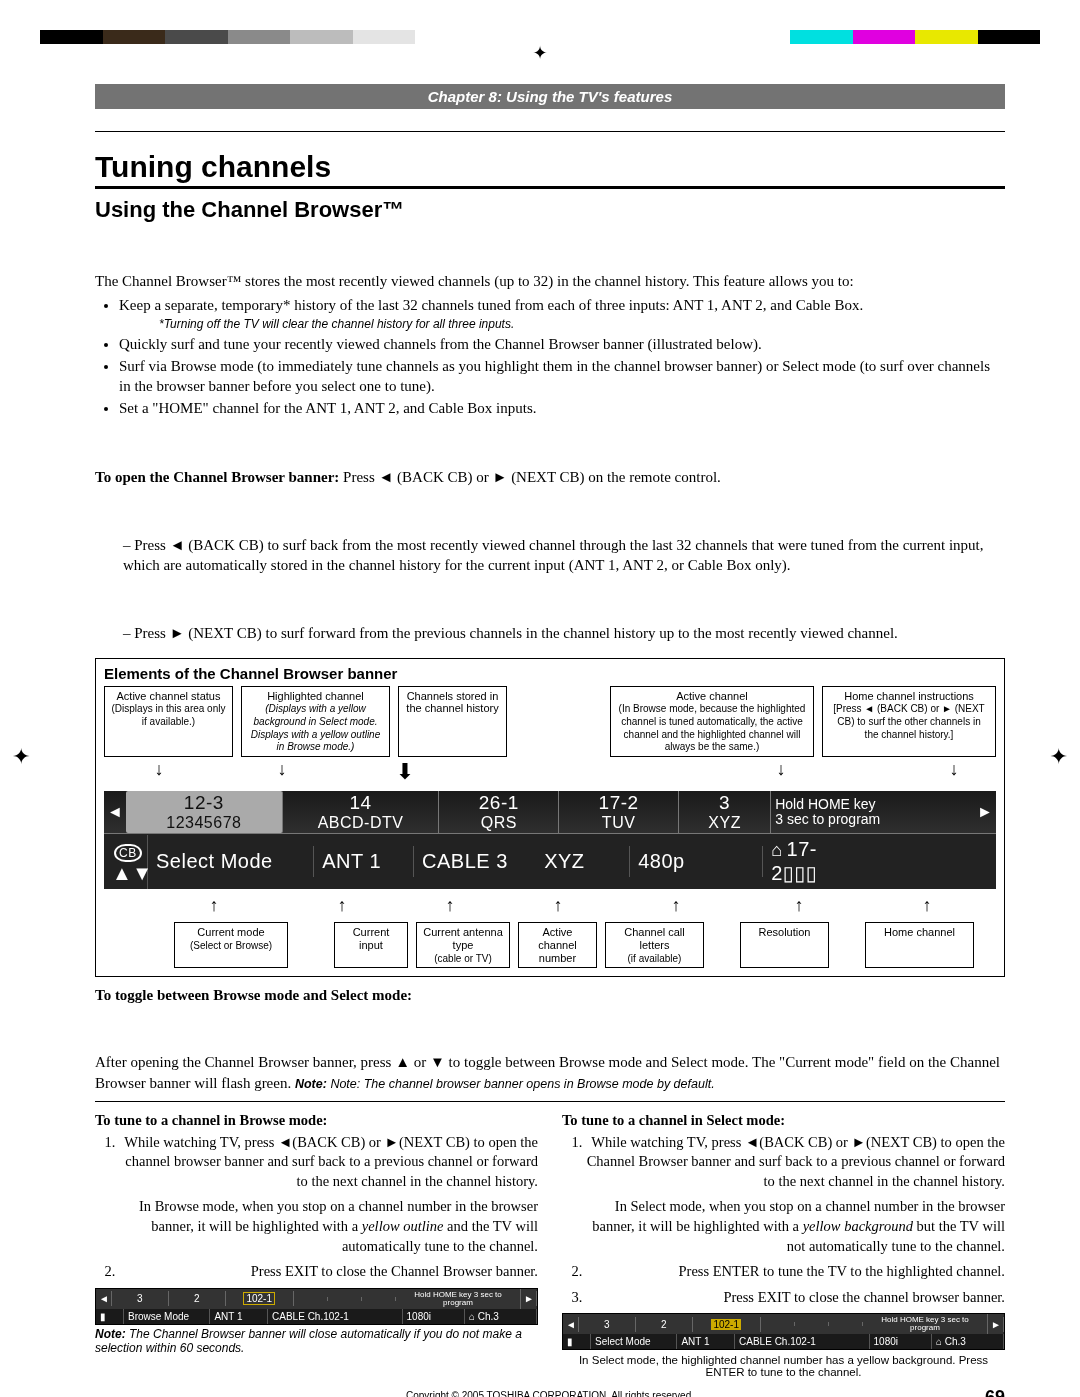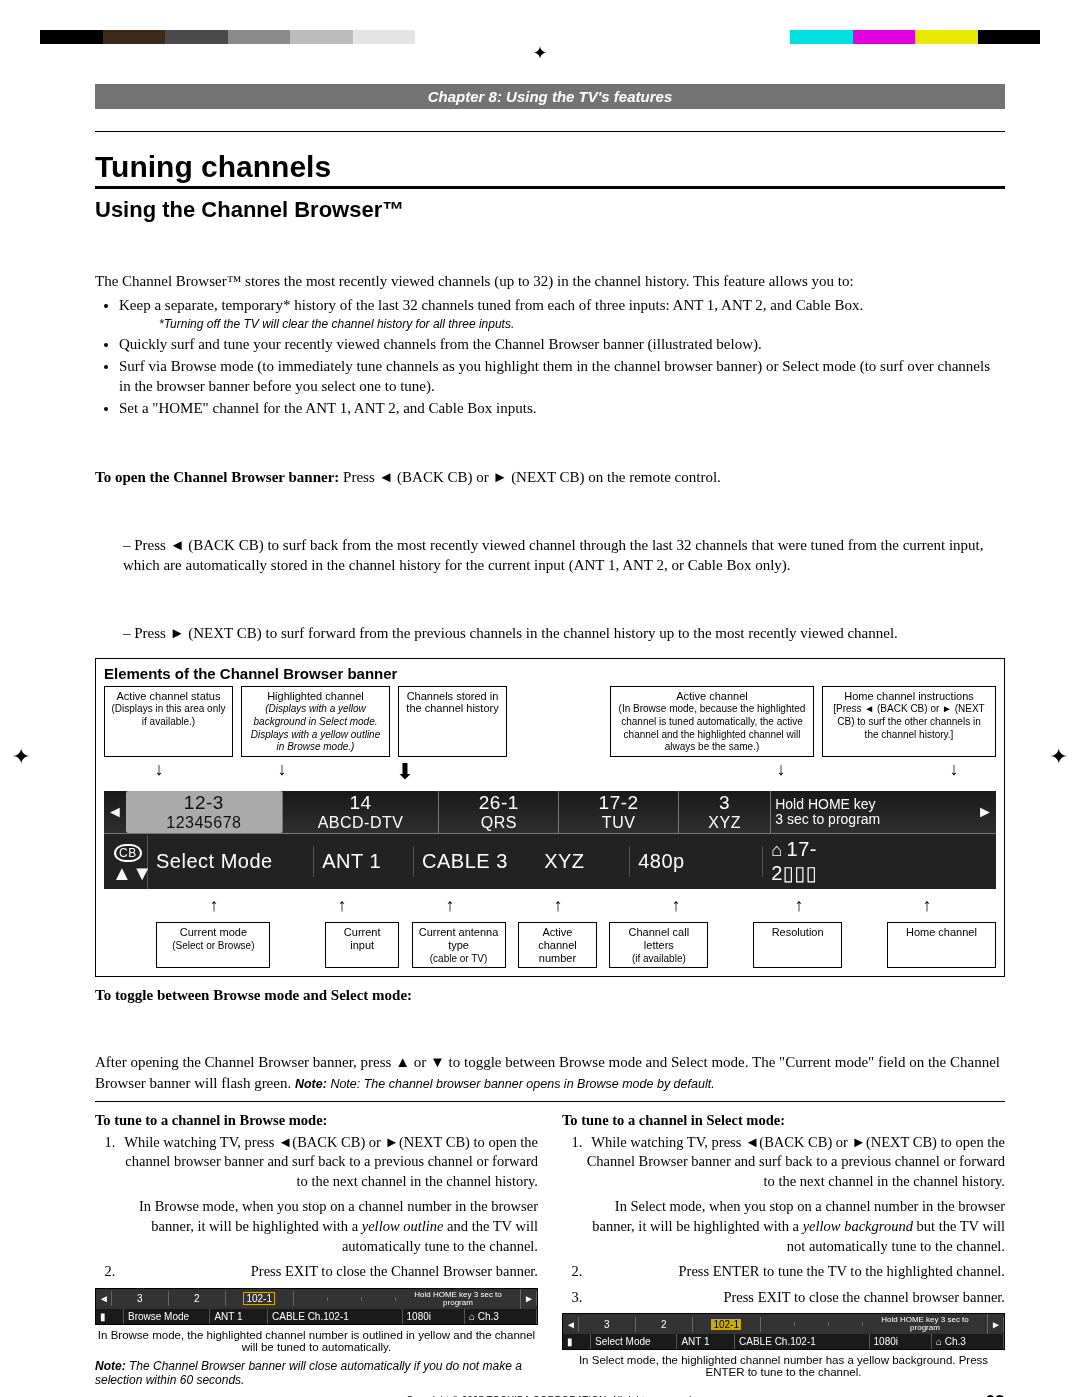--- a/index.html
+++ b/index.html
@@ -70,21 +70,21 @@
     padding: 6px 8px 8px 8px;
     margin-top: 14px;
   }
   .elements-title {
     font-family: Arial, Helvetica, sans-serif;
     font-weight: bold;
     font-size: 15px;
     margin: 0 0 4px 0;
   }
   .label-row-top, .label-row-bottom {
-    display: flex; gap: 8px; justify-content: space-between;
+    display: flex; gap: 8px; justify-content: center;
   }
   .label-box {
     border: 1px solid #000;
     font-family: Arial, Helvetica, sans-serif;
     font-size: 11px;
     text-align: center;
     padding: 3px 6px;
     line-height: 1.15;
   }
   .label-row-top .label-box { flex: 0 0 auto; }
@@ -423,21 +423,20 @@
         </div>
         <div class="mini-row2">
           <div>▮</div>
           <div>Browse Mode</div>
           <div>ANT 1</div>
           <div>CABLE Ch.102-1</div>
           <div>1080i</div>
           <div>⌂ Ch.3</div>
         </div>
       </div>
-      <div class="mini-caption">In Browse mode, the highlighted channel number is outlined in yellow and the channel will be tuned to automatically.</div>
       <div class="note">
         <span class="nb">Note:</span>
         <span>The Channel Browser banner will close automatically if you do not make a selection within 60 seconds.</span>
       </div>
     </div>
 
     <div>
       <div class="col-heading">To tune to a channel in Select mode:</div>
       <ol class="steps">
         <li>

